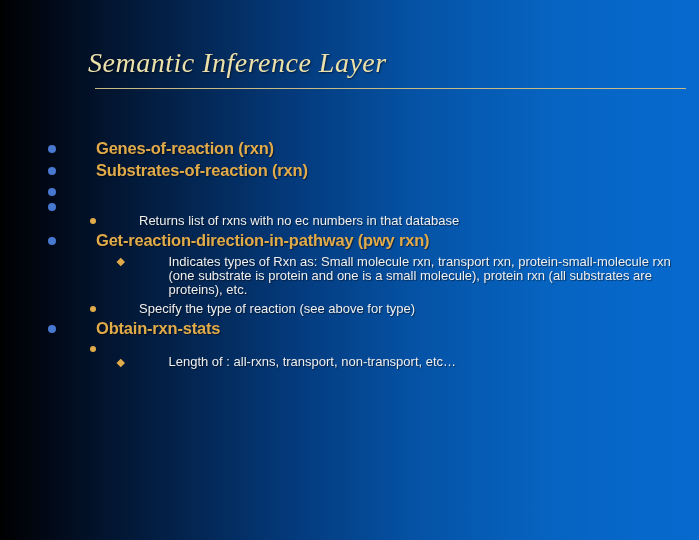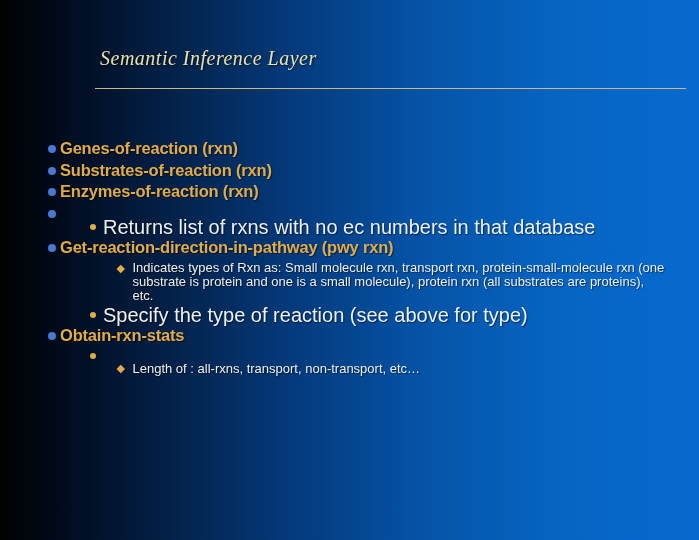--- a/index.html
+++ b/index.html
@@ -6,53 +6,53 @@
   body {
     width: 699px; height: 540px; overflow: hidden; position: relative;
     background: linear-gradient(90deg,
       #000001 0%, #020d20 10%, #03224a 25%, #043a7c 42%,
       #0553a6 60%, #0663c0 78%, #0768cb 92%, #0769cd 100%);
     font-family: "Liberation Sans", sans-serif;
   }
   .slide { position: absolute; inset: 0; }
 
   .title {
-    position: absolute; left: 100px; top: 47px;
+    position: absolute; left: 88px; top: 47px;
     font-family: "Liberation Serif", serif;
-    font-style: italic; font-size: 20px; font-weight: 400;
+    font-style: italic; font-size: 28px; font-weight: 400;
     color: var(--title-cream, #ece0ab);
     letter-spacing: 0.5px; white-space: nowrap;
     text-shadow: 1px 1px 2px rgba(0,0,0,0.55);
   }
   .title-rule {
     position: absolute; left: 95px; right: 13px; top: 88px; height: 1px;
     background: var(--rule-cream, #c7ba85);
   }
 
   .content { position: absolute; left: 48px; top: 138px; right: 12px; }
 
-  .row { display: flex; align-items: flex-start; }
+  .row { display: flex; align-items: flex-start; gap: 36px; }
   .marker { flex: none; }
 
   .lvl1 { padding-left: 0; }
   .lvl1 .txt {
     font-size: 16.5px; font-weight: bold; line-height: 21.5px;
     color: var(--accent-gold, #e2ab49);
     letter-spacing: -0.2px;
     text-shadow: 1px 1px 1px rgba(0,0,0,0.5);
   }
   .lvl1 .marker {
     width: 8px; height: 8px; border-radius: 50%;
     background: var(--bullet-blue, #4878d0);
     margin: 7px 4px 0 0;
   }
 
   .lvl2 { padding-left: 42px; margin: 1.5px 0; }
   .lvl2 .txt {
-    font-size: 20px; line-height: 16px;
+    font-size: 13px; line-height: 16px;
     color: var(--text-white, #f0f0f0);
     text-shadow: 1px 1px 1px rgba(0,0,0,0.5);
   }
   .lvl2 .marker {
     width: 6px; height: 6px; border-radius: 50%;
     background: var(--accent-gold, #e2ab49);
     margin: 5px 7px 0 0;
   }
 
   .lvl3 { padding-left: 70px; margin: 3px 0 4px 0; }
@@ -79,21 +79,20 @@
       <div class="row lvl1">
     <span class="marker"></span>
     <span class="txt">Genes-of-reaction (rxn)</span>
   </div>
       <div class="row lvl1">
     <span class="marker"></span>
     <span class="txt">Substrates-of-reaction (rxn)</span>
   </div>
       <div class="row lvl1">
     <span class="marker"></span>
-    <span class="txt">Enzymes-of-reaction (rxn)</span>
   </div>
       <div class="row lvl1">
     <span class="marker"></span>
   </div>
       <div class="row lvl2">
     <span class="marker"></span>
     <span class="txt">Returns list of rxns with no ec numbers in that database</span>
   </div>
       <div class="row lvl1">
     <span class="marker"></span>

